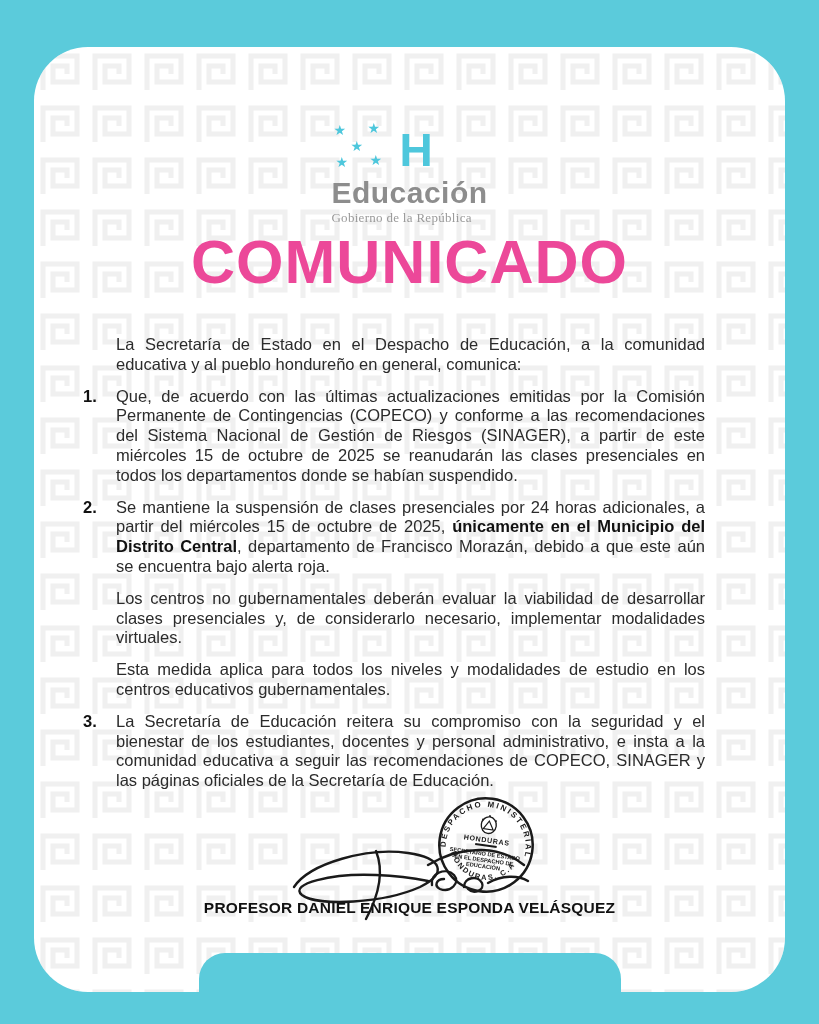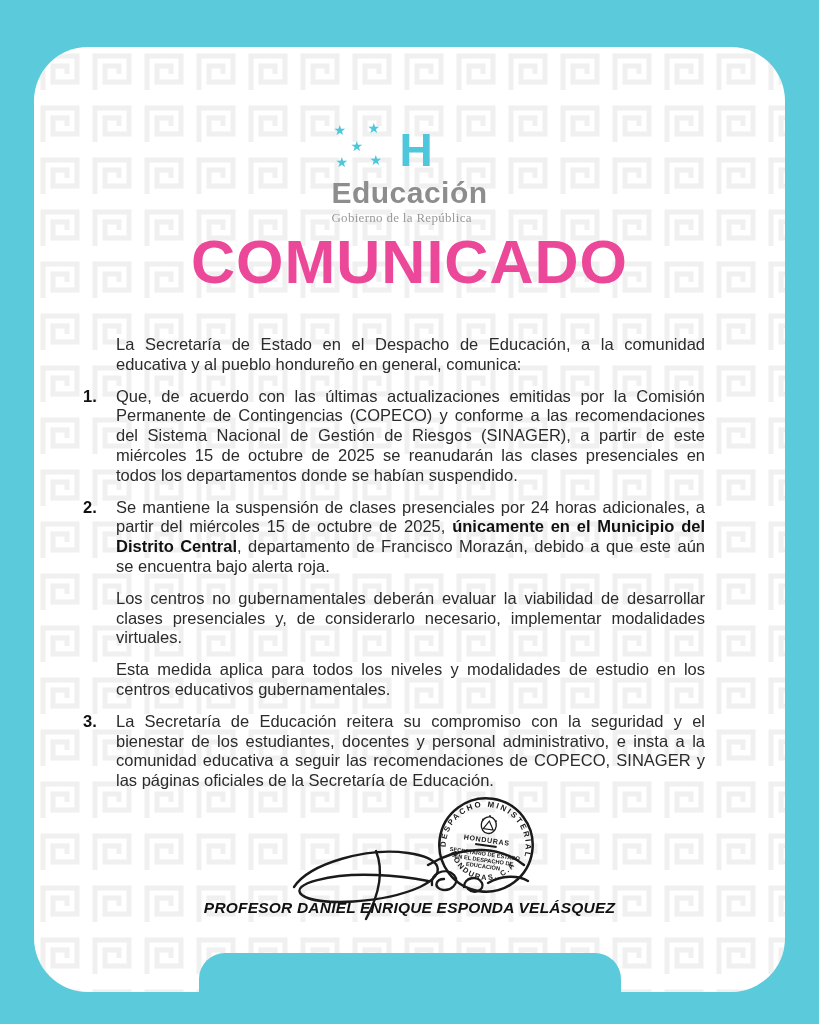--- a/index.html
+++ b/index.html
@@ -75,21 +75,21 @@
     position:absolute; left:-21px; top:0;
     font-weight:700; color:#111111;
   }
   .item b { font-weight:700; color:#111111; }
   .closing { margin-top:15px !important; }
 
   
   .sig-name {
     position:absolute; top:852px; left:0; right:0;
     text-align:center; font-size:15.5px; font-weight:700;
-    color:#111111; letter-spacing:0.2px;font-style:italic;
+    color:#111111; letter-spacing:0.2px;
   }
   .sig-role {
     position:absolute; top:872px; left:0; right:0;
     text-align:center; font-size:15.5px; color:#2B2B2B;margin-top:48px;
   }
   .scribble {
     position:absolute; left:246px; top:788px;
     overflow:visible;
   }
   .stamp {

